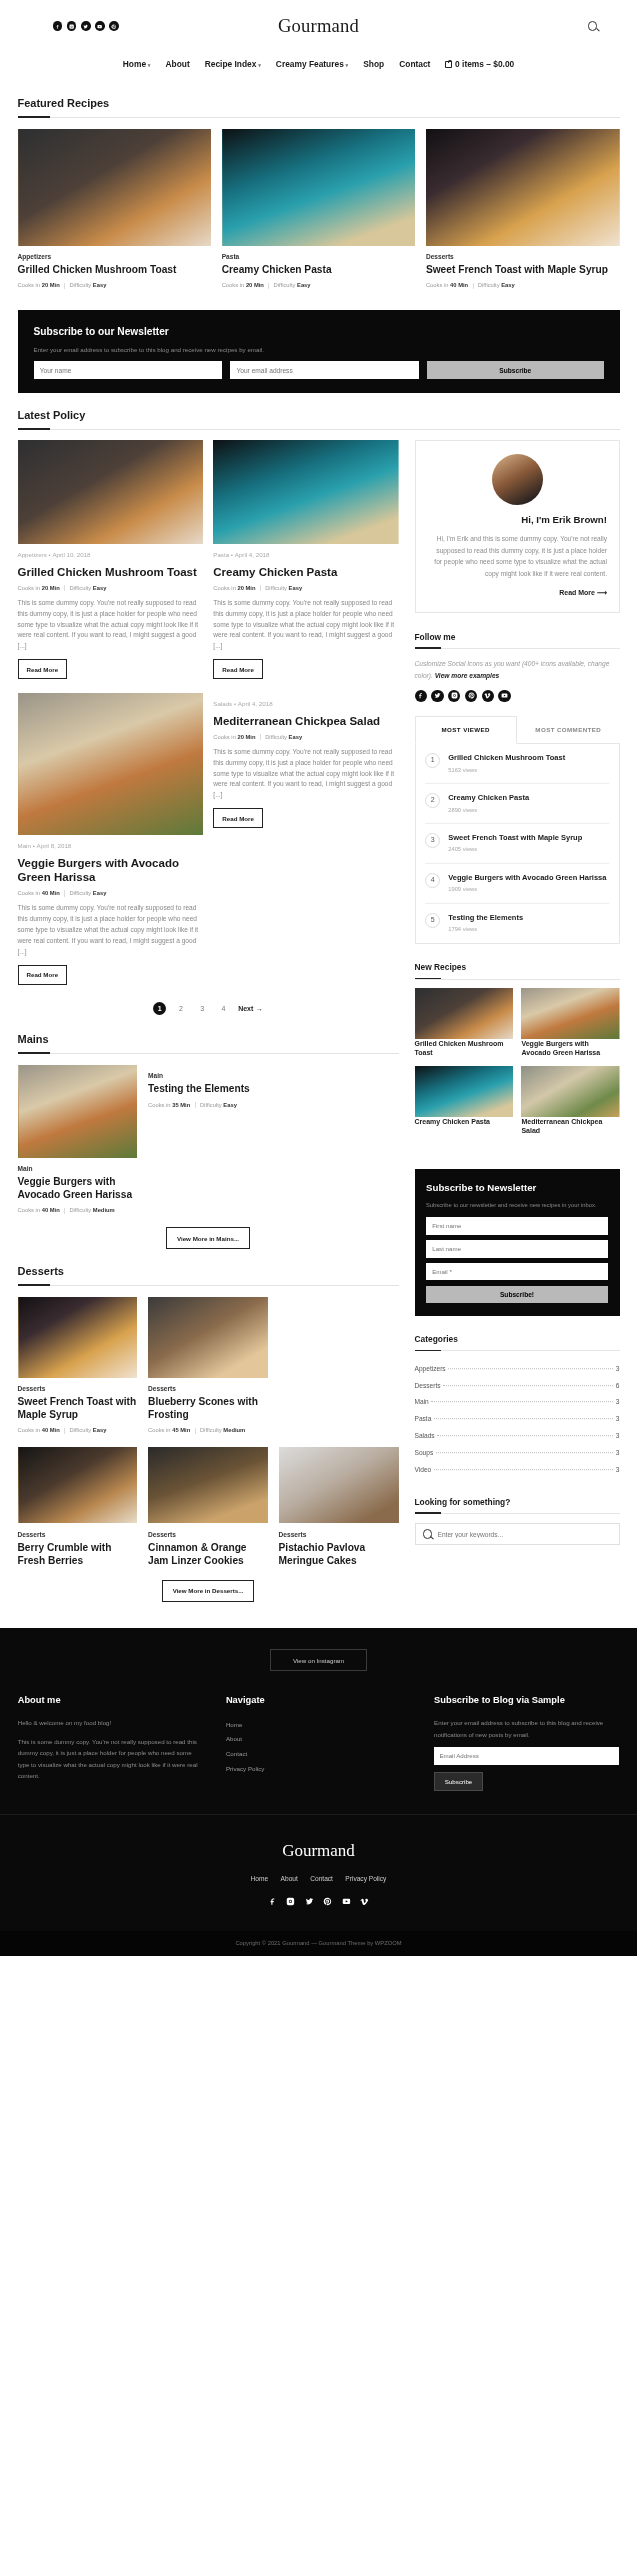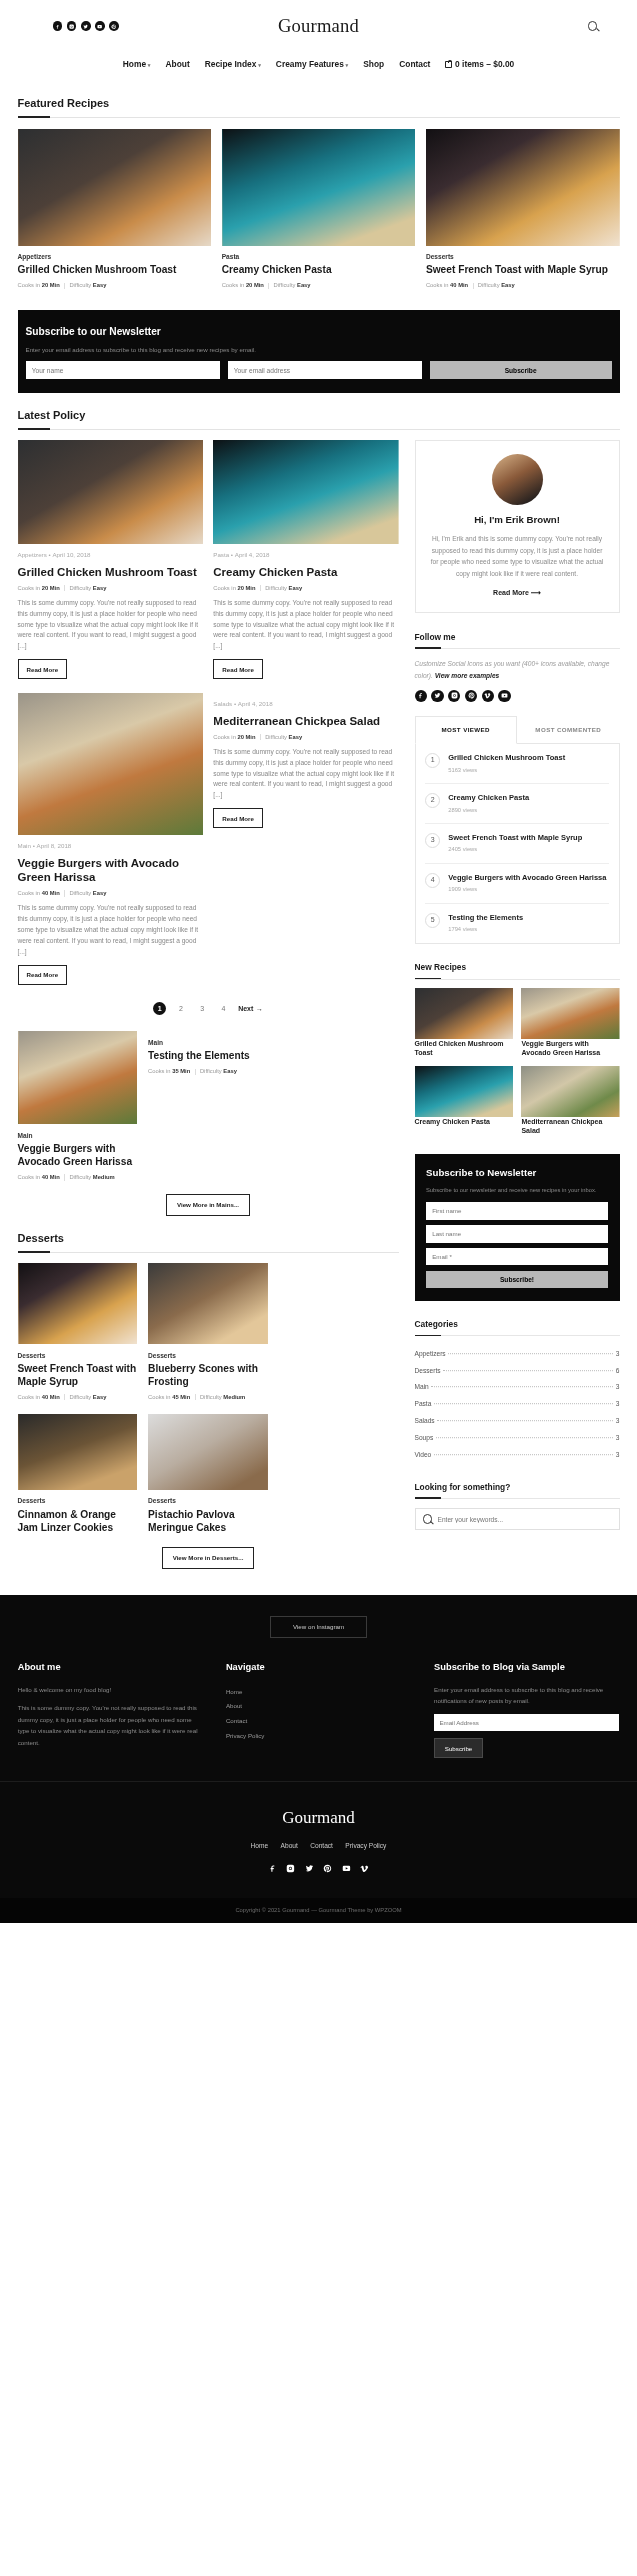--- a/index.html
+++ b/index.html
@@ -39,21 +39,21 @@
   
   .feat-grid { display:grid; grid-template-columns:repeat(3,1fr); gap:10.6px; }
   .feat-img { width:100%; height:117px; background-size:cover; background-position:center; }
   .cat-line { font-size:6.6px; font-weight:700; color:#333; margin:6.2px 0 2.7px; }
   .card-title { font-size:10.2px; font-weight:700; line-height:1.25; }
   .meta { font-size:5.8px; color:#999; margin-top:4.4px; display:flex; align-items:center; gap:4.4px;}
   .meta b{color:#333;}
   .meta .divider{width:0.9px;height:6.2px;background:#ddd;display:inline-block;}
 
   
-  .news { background:#0a0a0a; color:#fff; padding:14px 8px; margin:19.5px 0 7px;}
+  .news { background:#0a0a0a; color:#fff; padding:14px 16px; margin:19.5px 0 7px;}
   .news h3{font-size:10.2px;font-weight:700;margin-bottom:6.2px;}
   .news p{font-size:6.2px;color:#8a8a8a;margin-bottom:7px;}
   .news-form{display:flex;gap:8px;}
   .news-form input{flex:1;border:none;padding:5.3px 6.2px;font-size:6.6px;font-family:inherit;color:#666;}
   .news-form button{flex:1;border:none;background:#b9b9b9;font-size:6.6px;font-weight:700;font-family:inherit;cursor:pointer;}
 
   
   .body-cols { display:flex; gap:16px; align-items:flex-start;}
   .col-main { width:381px; }
   .col-side { width:205px; }
@@ -74,21 +74,21 @@
   .pg.active{background:#111;color:#fff;font-weight:700;}
   .pg-next{font-weight:700;color:#222;display:flex;align-items:center;gap:2.7px;}
 
   
   .m-grid { display:grid; grid-template-columns:repeat(3,1fr); gap:10.6px; }
   .m-img { width:100%; height:89px; background-size:cover; background-position:center;}
   .center-btn { text-align:center; margin:12.4px 0 3.5px;}
   .center-btn a{border:0.9px solid #222;font-size:6.2px;font-weight:700;padding:5.3px 9.7px;display:inline-block;}
 
   
-  .wg { border:0.9px solid #e6e6e6; padding:12.4px 11.5px; text-align:center; margin-bottom:17.7px;}
+  .wg { border:0.9px solid #e6e6e6; padding:12.4px 11.5px; text-align:right; margin-bottom:17.7px;}
   .avatar{width:51px;height:51px;border-radius:50%;margin:0 auto 8px;background-size:cover;background-position:center;}
   .wg h4{font-size:9.7px;font-weight:700;margin-bottom:6.2px;}
   .wg p{font-size:6.6px;color:#8c8c8c;line-height:1.75;}
   .wg .rm{font-size:7px;font-weight:700;margin-top:8.9px;display:inline-block;}
 
   .wg-head{font-size:8.4px;font-weight:700;padding-bottom:5.3px;position:relative;margin-bottom:8.9px;}
   .wg-head:after{content:"";position:absolute;left:0;bottom:0;width:100%;height:0.9px;background:#e6e6e6;}
   .wg-head:before{content:"";position:absolute;left:0;bottom:0;width:26.6px;height:1.8px;background:#222;z-index:2;}
   .follow p{font-size:6.6px;color:#9a9a9a;font-style:italic;line-height:1.8;}
   .follow p b{color:#222;}
@@ -321,20 +321,23 @@
         <a class="pg active">1</a>
         <a class="pg">2</a>
         <a class="pg">3</a>
         <a class="pg">4</a>
         <a class="pg-next">
             <span>Next</span>
             <span>→</span>
           </a>
       </div>
 
+      <div class="sec-head">
+        <h2>Mains</h2>
+      </div>
       <div class="m-grid">
         <div>
           <div class="m-img img-e" style="height:93px"></div>
           <div class="cat-line">Main</div>
           <div class="card-title">Veggie Burgers with Avocado Green Harissa</div>
           <div class="meta">
               <span>Cooks in <b>40 Min</b></span>
               <span class="divider"></span>
               <span>Difficulty <b>Medium</b></span>
             </div>
@@ -370,20 +373,25 @@
           <div class="cat-line">Desserts</div>
           <div class="card-title">Blueberry Scones with Frosting</div>
           <div class="meta">
               <span>Cooks in <b>45 Min</b></span>
               <span class="divider"></span>
               <span>Difficulty <b>Medium</b></span>
             </div>
         </div>
       </div>
       <div class="m-grid" style="margin-top:12.4px">
+        <div>
+          <div class="m-img img-m" style="height:76px"></div>
+          <div class="cat-line">Desserts</div>
+          <div class="card-title">Berry Crumble with Fresh Berries</div>
+        </div>
         <div>
           <div class="m-img img-h" style="height:76px"></div>
           <div class="cat-line">Desserts</div>
           <div class="card-title">Cinnamon &amp; Orange Jam Linzer Cookies</div>
         </div>
         <div>
           <div class="m-img img-n" style="height:76px"></div>
           <div class="cat-line">Desserts</div>
           <div class="card-title">Pistachio Pavlova Meringue Cakes</div>
         </div>
@@ -496,21 +504,21 @@
               <div class="nr-img img-b"></div>
               <div class="nr-t">Creamy Chicken Pasta</div>
             </div>
           <div>
               <div class="nr-img img-g"></div>
               <div class="nr-t">Mediterranean Chickpea Salad</div>
             </div>
         </div>
       </div>
 
-      <div class="sub-wg" style="margin-top:18px">
+      <div class="sub-wg" style="margin-top:33px">
         <h4>Subscribe to Newsletter</h4>
         <p>Subscribe to our newsletter and receive new recipes in your inbox.</p>
         <input type="text" placeholder="First name" style="">
         <input type="text" placeholder="Last name" style="">
         <input type="text" placeholder="Email *" style="">
         <button>Subscribe!</button>
       </div>
 
       <div>
         <div class="wg-head">Categories</div>

